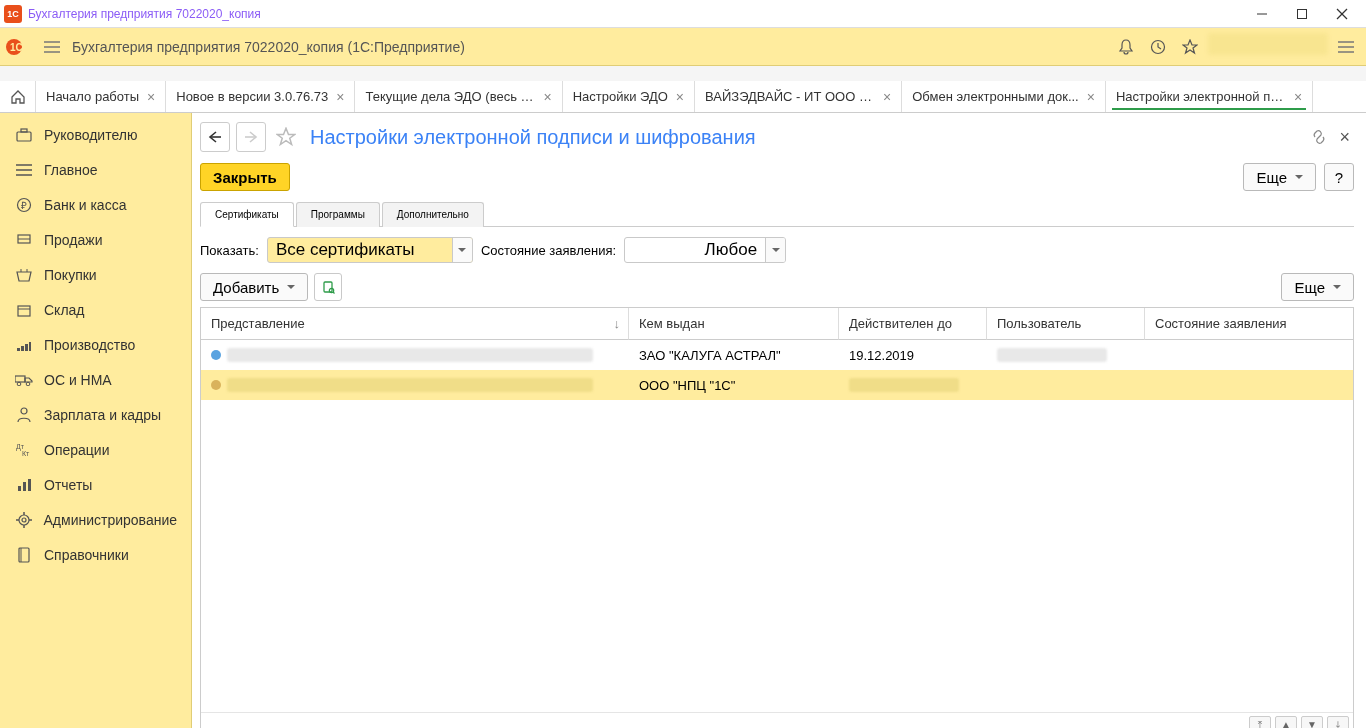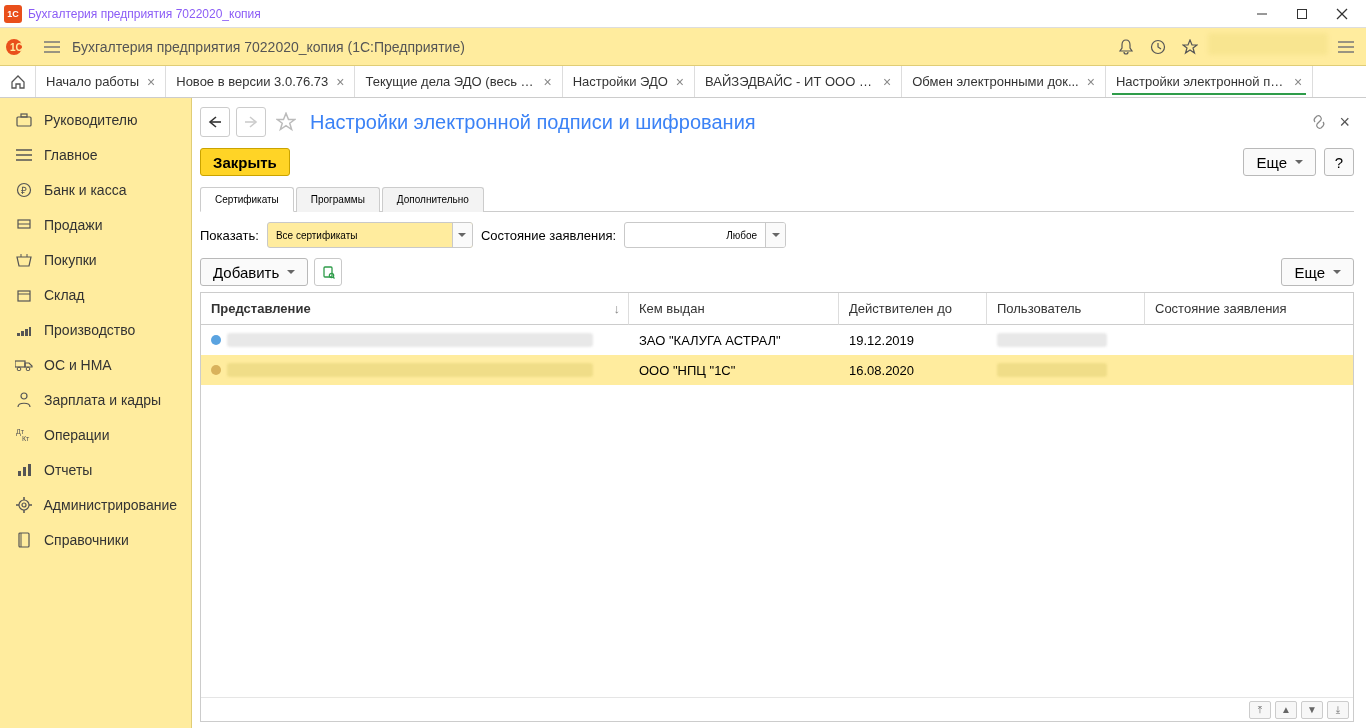--- a/index.html
+++ b/index.html
@@ -15,21 +15,21 @@
 
 .app-bar { height: 38px; background: #ffec9e; display: flex; align-items: center; padding: 0 6px; border-bottom: 1px solid #e0cd76; }
 .app-bar .logo-1c { width: 30px; height: 24px; margin-right: 4px; display: flex; align-items: center; }
 .app-bar .hamburger { width: 24px; height: 24px; display: flex; align-items: center; justify-content: center; cursor: pointer; margin-right: 8px; }
 .app-bar .sub { font-size: 14px; color: #555; flex: 1; }
 .app-bar .right-icons { display: flex; gap: 4px; }
 .app-bar .ic-btn { width: 28px; height: 28px; display: flex; align-items: center; justify-content: center; cursor: pointer; border-radius: 3px; }
 .app-bar .blur-box { width: 120px; height: 22px; background: #f8e590; border-radius: 3px; filter: blur(2px); }
 
 
-.tab-strip { height: 32px; background: #fff; display: flex; align-items: stretch; border-bottom: 1px solid #ccc; }
+.tab-strip { height: 32px; background: #fff; display: flex; align-items: stretch; border-bottom: 1px solid #ccc; margin-top: 15px; }
 .tab-home { width: 36px; display: flex; align-items: center; justify-content: center; border-right: 1px solid #ddd; cursor: pointer; }
 .tab { display: flex; align-items: center; padding: 0 10px; border-right: 1px solid #ddd; cursor: pointer; max-width: 220px; position: relative; font-size: 13px; color: #333; }
 .tab .lbl { white-space: nowrap; overflow: hidden; text-overflow: ellipsis; max-width: 170px; }
 .tab .x { margin-left: 8px; color: #888; font-size: 14px; line-height: 1; }
 .tab.active { background: #fff; }
 .tab.active::after { content: ''; position: absolute; left: 6px; right: 6px; bottom: 2px; height: 2px; background: #2e9c4a; }
 
 
 .main { display: flex; height: calc(728px - 28px - 38px - 32px); }
 .sidebar { width: 192px; background: #ffec9e; border-right: 1px solid #e0cd76; padding-top: 4px; }
@@ -57,40 +57,40 @@
 
 
 .subtabs { display: flex; border-bottom: 1px solid #ccc; margin-bottom: 10px; }
 .subtab { padding: 6px 14px; border: 1px solid #ccc; border-bottom: none; background: #f3f3f3; margin-right: 2px; border-radius: 3px 3px 0 0; cursor: pointer; font-size: 10px; position: relative; top: 1px; }
 .subtab.active { background: #fff; border-bottom: 1px solid #fff; }
 
 
 .filter-row { display: flex; align-items: center; gap: 8px; margin-bottom: 10px; font-size: 13px; }
 .combo { display: flex; align-items: stretch; border: 1px solid #c9c9c9; border-radius: 3px; height: 26px; overflow: hidden; }
 .combo.sel { background: #ffec9e; }
-.combo input { border: none; padding: 6px 8px; font-size: 10px; outline: none; background: transparent; }
+.combo input { border: none; padding: 6px 8px; font-size: 17px; outline: none; background: transparent; }
 .combo .dd { width: 20px; border-left: 1px solid #c9c9c9; background: #fafafa; display: flex; align-items: center; justify-content: center; cursor: pointer; }
 .combo .dd::after { content: ''; border: 4px solid transparent; border-top-color: #666; margin-top: 3px; }
 
 
 .toolbar2 { display: flex; align-items: center; margin-bottom: 0px; gap: 6px; }
 .icon-btn { width: 28px; height: 28px; border: 1px solid #c9c9c9; border-radius: 3px; background: #fff; display: flex; align-items: center; justify-content: center; cursor: pointer; }
 
 
 .table-wrap { border: 1px solid #ccc; margin-top: 6px; flex: 1; display: flex; flex-direction: column; background: #fff; }
 .thead { display: flex; height: 32px; background: #fff; }
 .th { border-right: 1px solid #ddd; border-bottom: 1px solid #ccc; padding: 0 10px; display: flex; align-items: center; font-size: 13px; color: #333; position: relative; }
 .th.sorted::after { content: '↓'; position: absolute; right: 8px; color: #888; }
 .tbody { flex: 1; overflow: auto; }
 .tr { display: flex; height: 30px; }
 .tr.sel { background: #ffec9e; }
 .td { padding: 0 10px; display: flex; align-items: center; font-size: 13px; border-right: 1px solid transparent; }
 .blur-text { color: #ccc; background: #e8e8e8; border-radius: 3px; height: 14px; width: 90%; filter: blur(1px); }
 .tr.sel .blur-text { background: #f0dd88; }
-.col-pres { width: 428px; font-weight: bold; }
+.col-pres { width: 428px; }
 .col-issuer { width: 210px; }
 .col-valid { width: 148px; }
 .col-user { width: 158px; }
 .col-state { flex: 1; }
 .row-icon { width: 10px; height: 10px; border-radius: 50%; background: #5aa3e0; margin-right: 6px; flex-shrink: 0; }
 .tr.sel .row-icon { background: #d9b25c; }
 
 
 .tfoot { height: 24px; display: flex; justify-content: flex-end; align-items: center; gap: 4px; padding: 0 4px; border-top: 1px solid #e5e5e5; }
 .tf-btn { width: 22px; height: 18px; border: 1px solid #ccc; background: #f7f7f7; border-radius: 2px; display: flex; align-items: center; justify-content: center; cursor: pointer; font-size: 10px; color: #666; }
@@ -426,21 +426,20 @@
               <span class="blur-text" style="width:80%"></span>
             </div>
             <div class="td col-state"></div>
           </div>
           <div class="tr sel">
             <div class="td col-pres">
               <span class="row-icon"></span>
               <span class="blur-text"></span>
             </div>
             <div class="td col-issuer">ООО "НПЦ "1С"</div>
-            <div class="td col-valid">16.08.2020</div>
             <div class="td col-user">
               <span class="blur-text" style="width:80%"></span>
             </div>
             <div class="td col-state"></div>
           </div>
         </div>
       <div class="tfoot">
         <div class="tf-btn">⤒</div>
         <div class="tf-btn">▲</div>
         <div class="tf-btn">▼</div>

